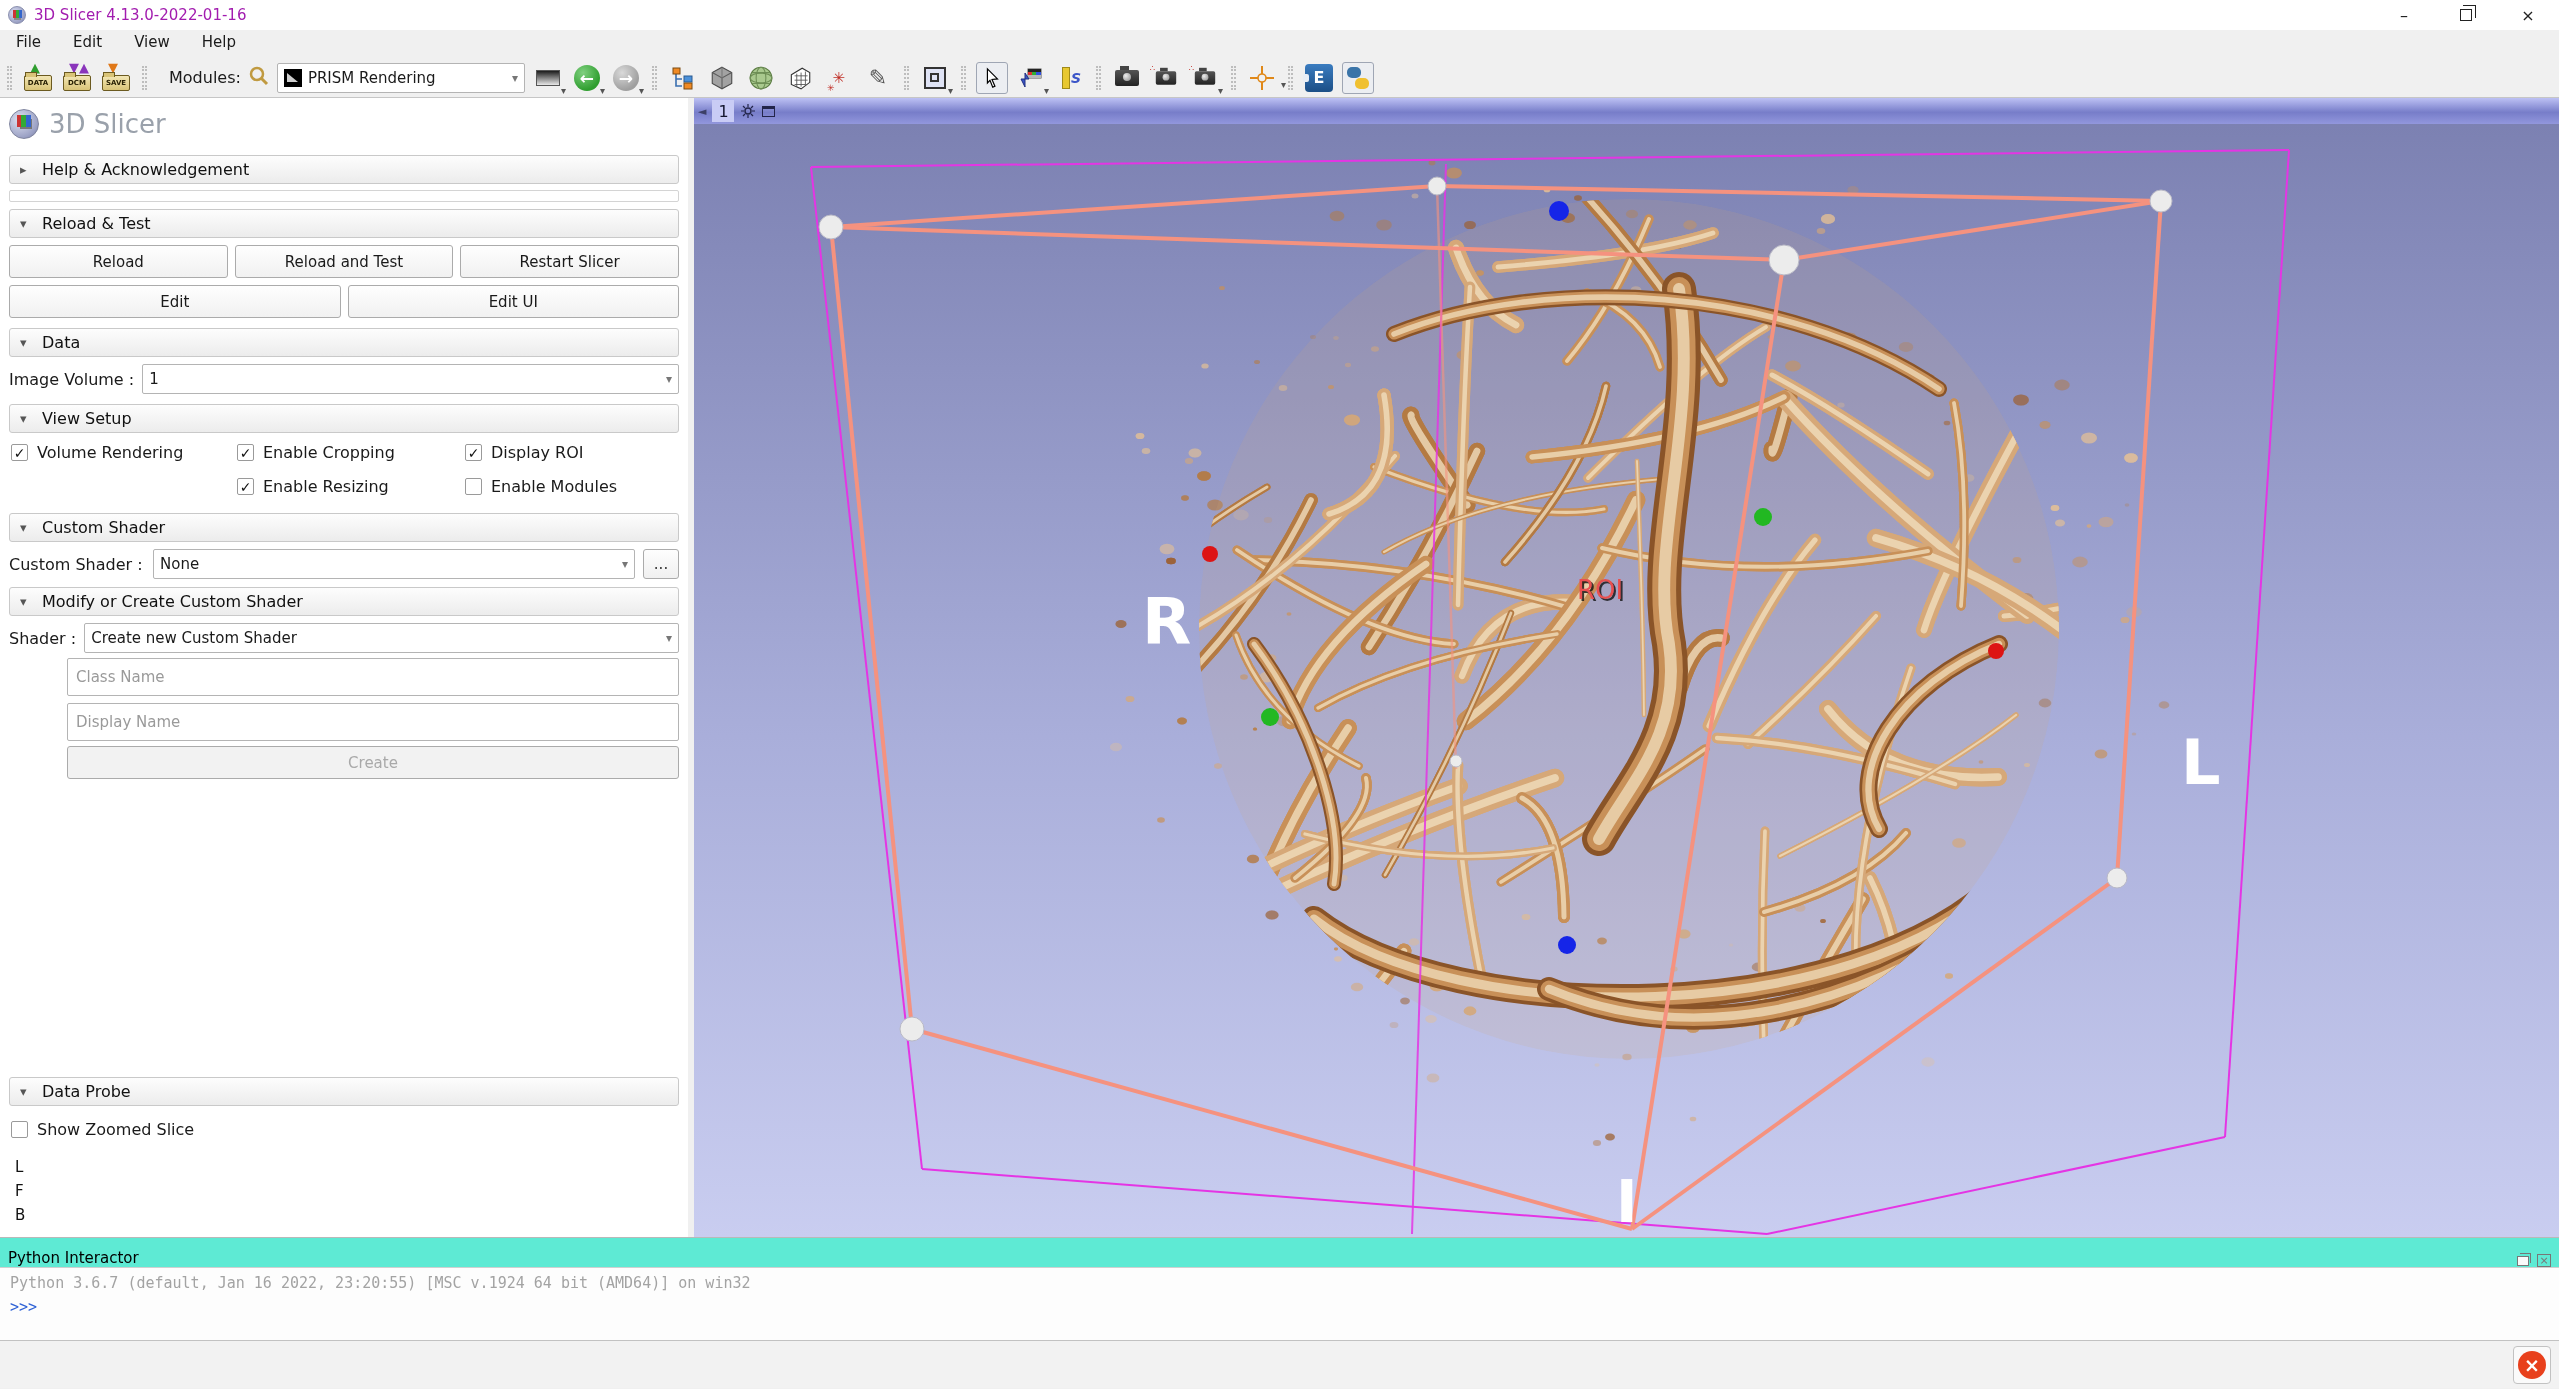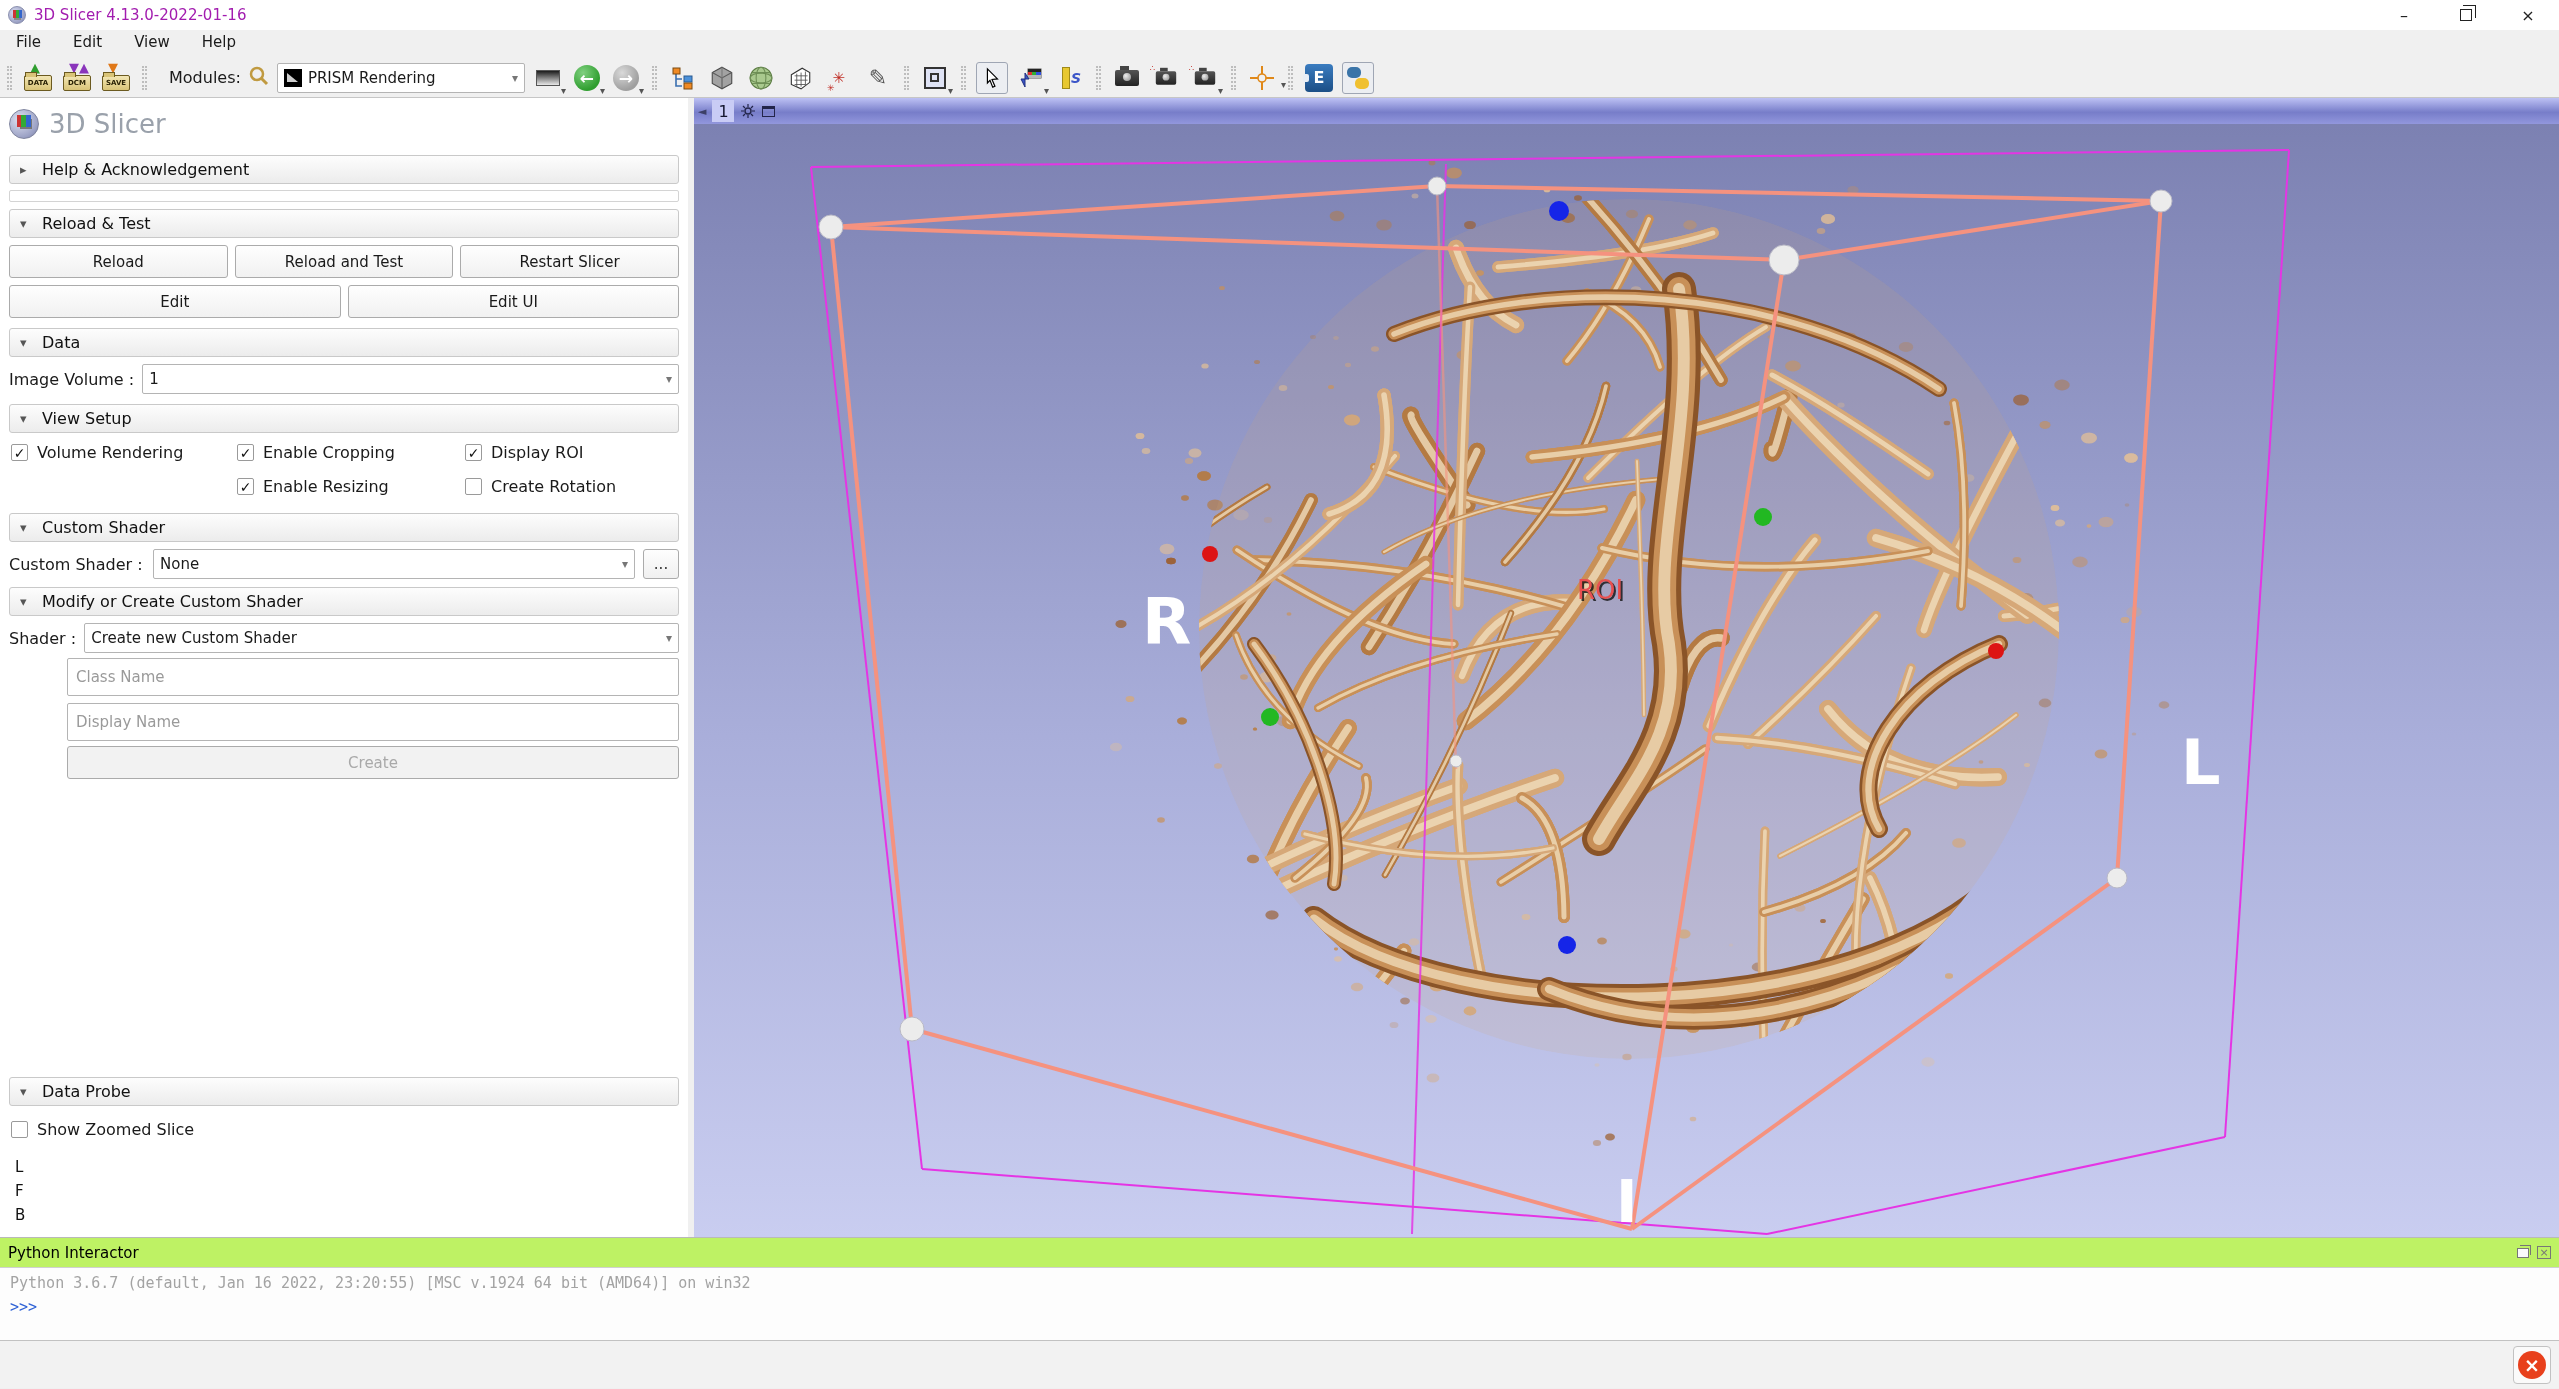--- a/index.html
+++ b/index.html
@@ -105,21 +105,21 @@
   .v3d-bar { height:26px; background:linear-gradient(#bdc1f4, #777dc9 55%, #9togg); background:linear-gradient(#bdc1f4, #777dc9 55%, #9297dd); display:flex; align-items:center; padding-left:4px; gap:6px; }
   .v3d-pin { color:#3c3f66; font-size:11px; }
   .v3d-tab { width:22px; height:22px; background:#c9ccf5; color:#15172e; display:flex; align-items:center; justify-content:center; font-size:16px; }
   .v3d-gear, .v3d-max { display:flex; align-items:center; justify-content:center; }
   .v3d-max i { width:13px; height:11px; border:1.6px solid #23254a; border-top-width:3px; display:block; }
   .v3d-canvas { flex:1; position:relative; background:linear-gradient(#7c81b2, #a9aeda 55%, #c9cdf0); }
   .v3d-canvas svg { position:absolute; inset:0; width:100%; height:100%; }
   svg text { font-family:"DejaVu Sans","Liberation Sans",sans-serif; }
 
   
-  .py-header { height:30px; background:#bef264; border-top:1px solid #b9b9b9; display:flex; align-items:center; padding:0 8px; }
+  .py-header { height:30px; background:#5eead4; border-top:1px solid #b9b9b9; display:flex; align-items:flex-end; padding:0 8px; }
   .py-title { font-size:15px; color:#000; }
   .py-hdr-icons { margin-left:auto; display:flex; gap:8px; align-items:center; }
   .float-glyph { width:12px; height:10px; border:1.4px solid #777; position:relative; background:#fafafa; }
   .float-glyph::before { content:""; position:absolute; left:2px; top:-4px; width:10px; height:9px; border:1.4px solid #777; border-left:none; border-bottom:none; }
   .close-glyph { width:14px; height:13px; border:1.4px solid #777; color:#777; font-size:11px; display:flex; align-items:center; justify-content:center; line-height:1; }
   .py-console { height:74px; background:#fdfdfd; border-top:1px solid #d0d0d0; border-bottom:1px solid #c2c2c2; padding:6px 10px; font-family:"DejaVu Sans Mono","Liberation Mono",monospace; font-size:15px; }
   .py-banner { color:#a3a3a3; }
   .py-prompt { color:#2f62d6; margin-top:6px; }
 
   
@@ -356,21 +356,21 @@
         <label class="cb" style="left:456px; top:0;">
           <span class="box">✓</span>
           <span>Display ROI</span>
         </label>
         <label class="cb" style="left:228px; top:34px;">
           <span class="box">✓</span>
           <span>Enable Resizing</span>
         </label>
         <label class="cb" style="left:456px; top:34px;">
           <span class="box"></span>
-          <span>Create Rotation</span>
+          <span>Enable Modules</span>
         </label>
       </div>
 
       <div class="collapse-hdr" style="margin-top:8px;">
         <span class="chev">▾</span>
         <span>Custom Shader</span>
       </div>
       <div class="form-row">
         <span class="form-label" style="width:136px;">Custom Shader :</span>
         <div class="combo combo-flex">

